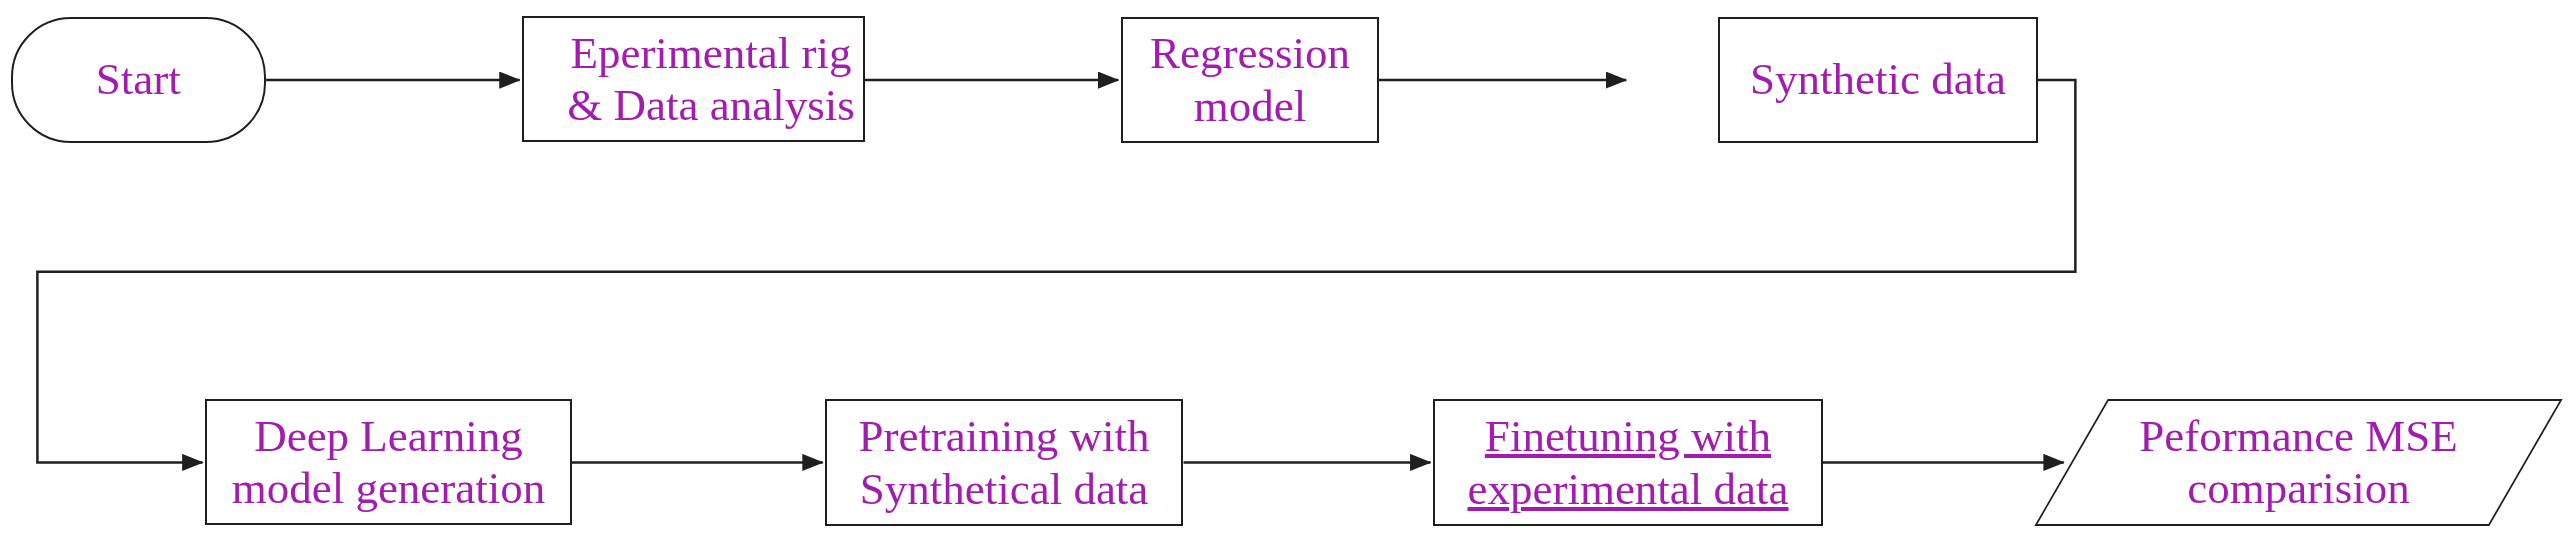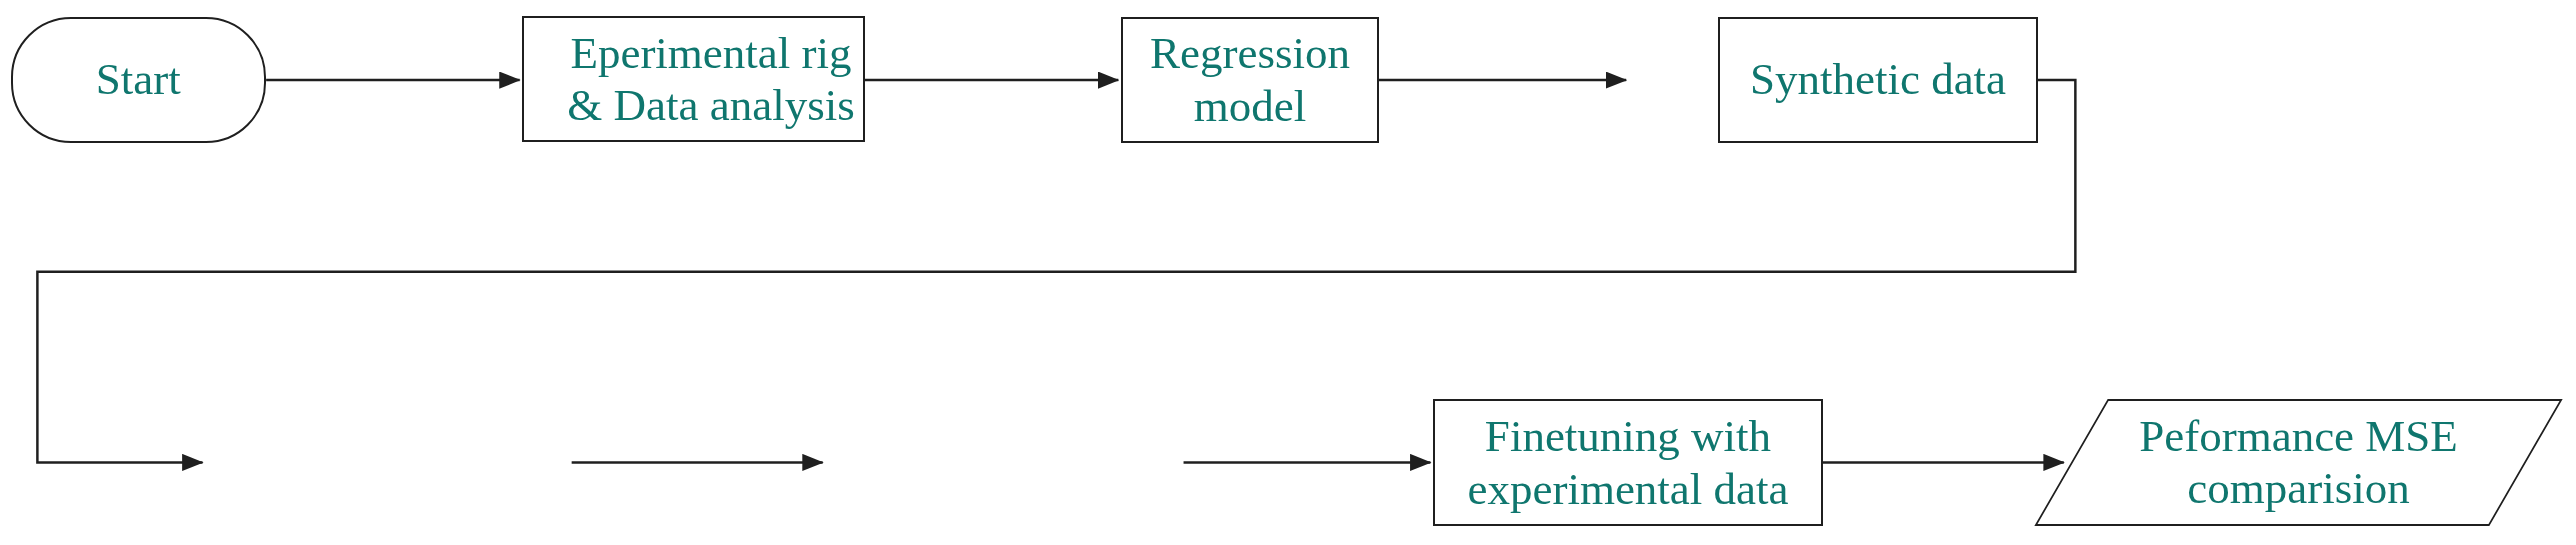--- a/index.html
+++ b/index.html
@@ -2,21 +2,21 @@
 <html style="font-size:13.2px"><head>
 <meta charset="utf-8">
 <style>
   html, body { margin: 0; padding: 0; background: #ffffff; }
   .canvas {
     position: relative;
     width: 2576px;
     height: 545px;
     background: #ffffff;
     font-family: "Liberation Serif", "DejaVu Serif", serif;
-    color: #0f766e;
+    color: #a21caf;
     overflow: hidden;
   }
   .edges-layer {
     position: absolute;
     left: 0; top: 0;
     width: 2576px; height: 545px;
     pointer-events: none;
   }
   .edge {
     fill: none;
@@ -40,21 +40,21 @@
   .parallelogram { transform: skewX(-30deg); }
   .parallelogram .label { transform: skewX(30deg); }
 
   
   .n-start        { left: 10.7px;   top: 16.5px;  width: 255px; height: 126px; }
   .n-rig          { left: 522px;  top: 16px;  width: 343px; height: 126px; padding-left: 35px; }
   .n-regression   { left: 1121px; top: 16.5px;  width: 258px; height: 126px; }
   .n-synthetic    { left: 1718px; top: 16.5px;  width: 320px; height: 126px; }
   .n-deep         { left: 205px;  top: 399px; width: 367px; height: 126px; }
   .n-pretraining  { left: 825px;  top: 399px; width: 358px; height: 127px; }
-  .n-finetuning   { left: 1433px; top: 399px; width: 390px; height: 127px; }
+  .n-finetuning   { left: 1433px; top: 399px; width: 390px; height: 127px; text-decoration: underline; }
   .n-performance  { left: 2071px; top: 399px; width: 455px; height: 127px; }
 </style>
 </head>
 <body>
 
 <div class="canvas">
 
   <svg class="edges-layer" viewBox="0 0 3119 660" xmlns="http://www.w3.org/2000/svg">
     <defs>
       <marker id="arrowhead" viewBox="0 0 10 8" refX="9.5" refY="4" markerWidth="26" markerHeight="20.8" markerUnits="userSpaceOnUse" orient="auto">
@@ -82,21 +82,29 @@
 
   <div class="node n-regression">
     <span class="label">Regression
 model</span>
   </div>
 
   <div class="node n-synthetic">
     <span class="label">Synthetic data</span>
   </div>
 
+  <div class="node n-deep">
+    <span class="label">Deep Learning
+model generation</span>
+  </div>
 
+  <div class="node n-pretraining">
+    <span class="label">Pretraining with
+Synthetical data</span>
+  </div>
 
   <div class="node n-finetuning">
     <span class="label">Finetuning with
 experimental data</span>
   </div>
 
   <div class="node parallelogram n-performance">
     <span class="label">Peformance MSE
 comparision</span>
   </div>

